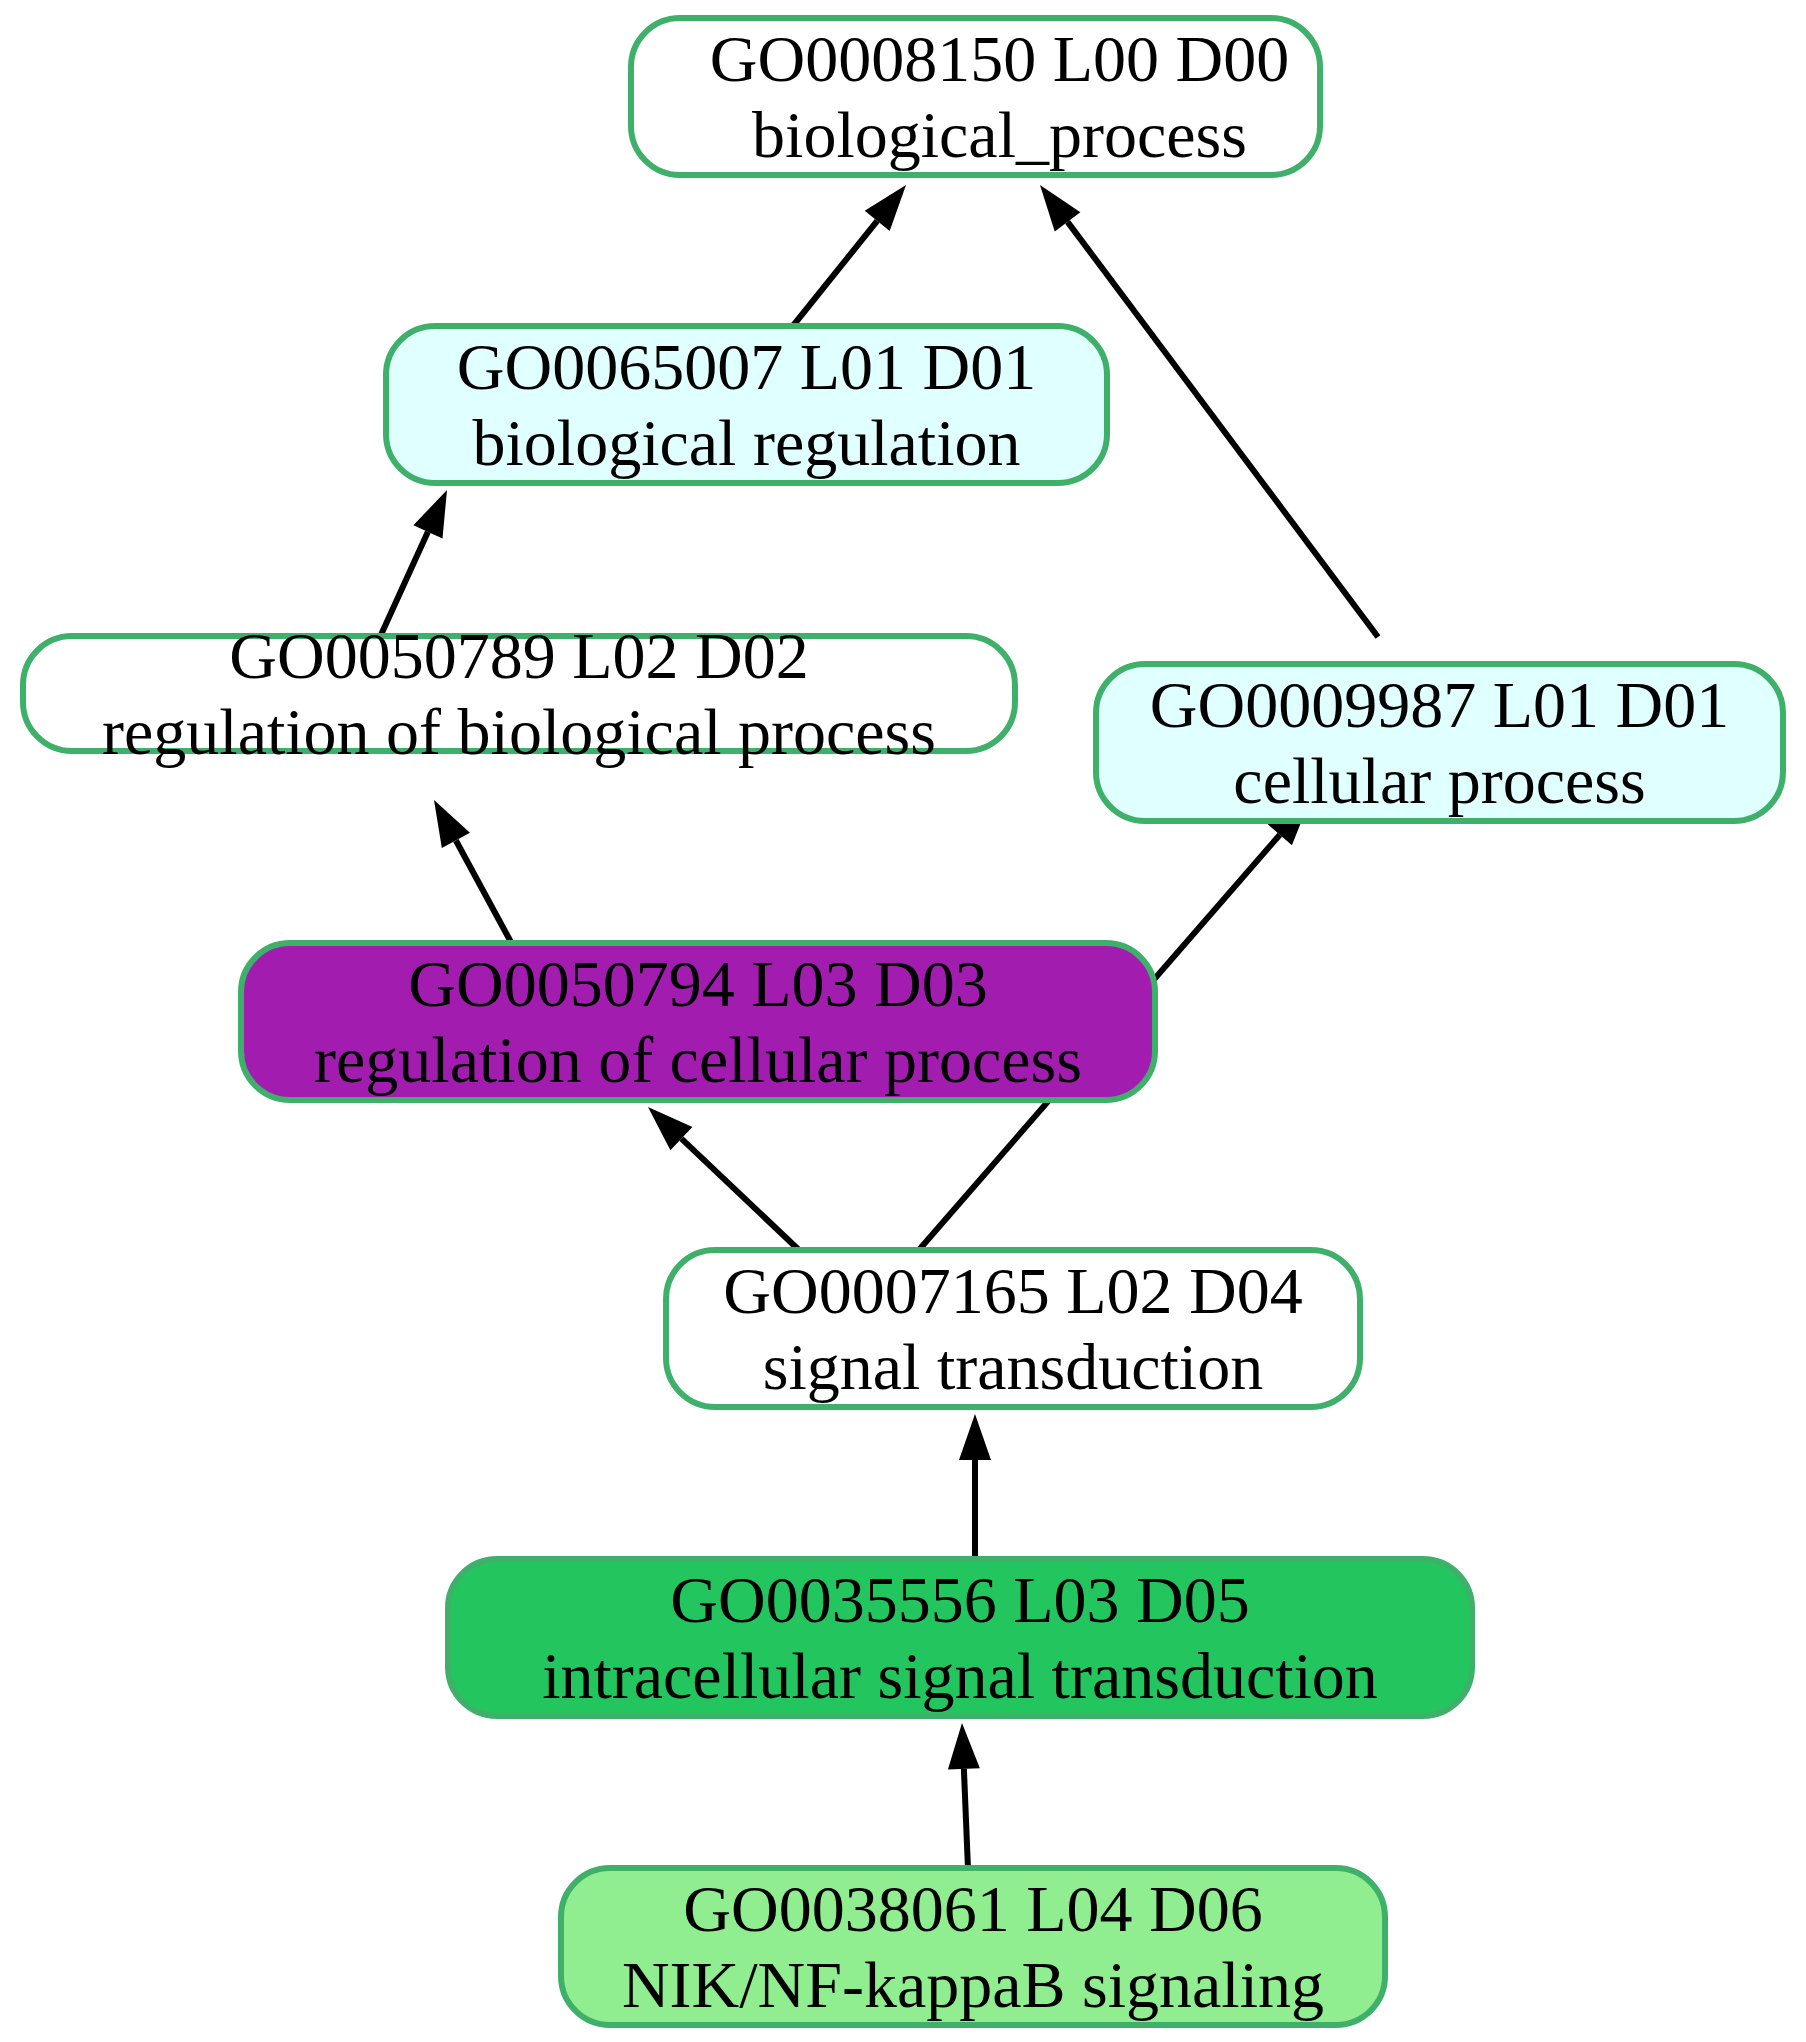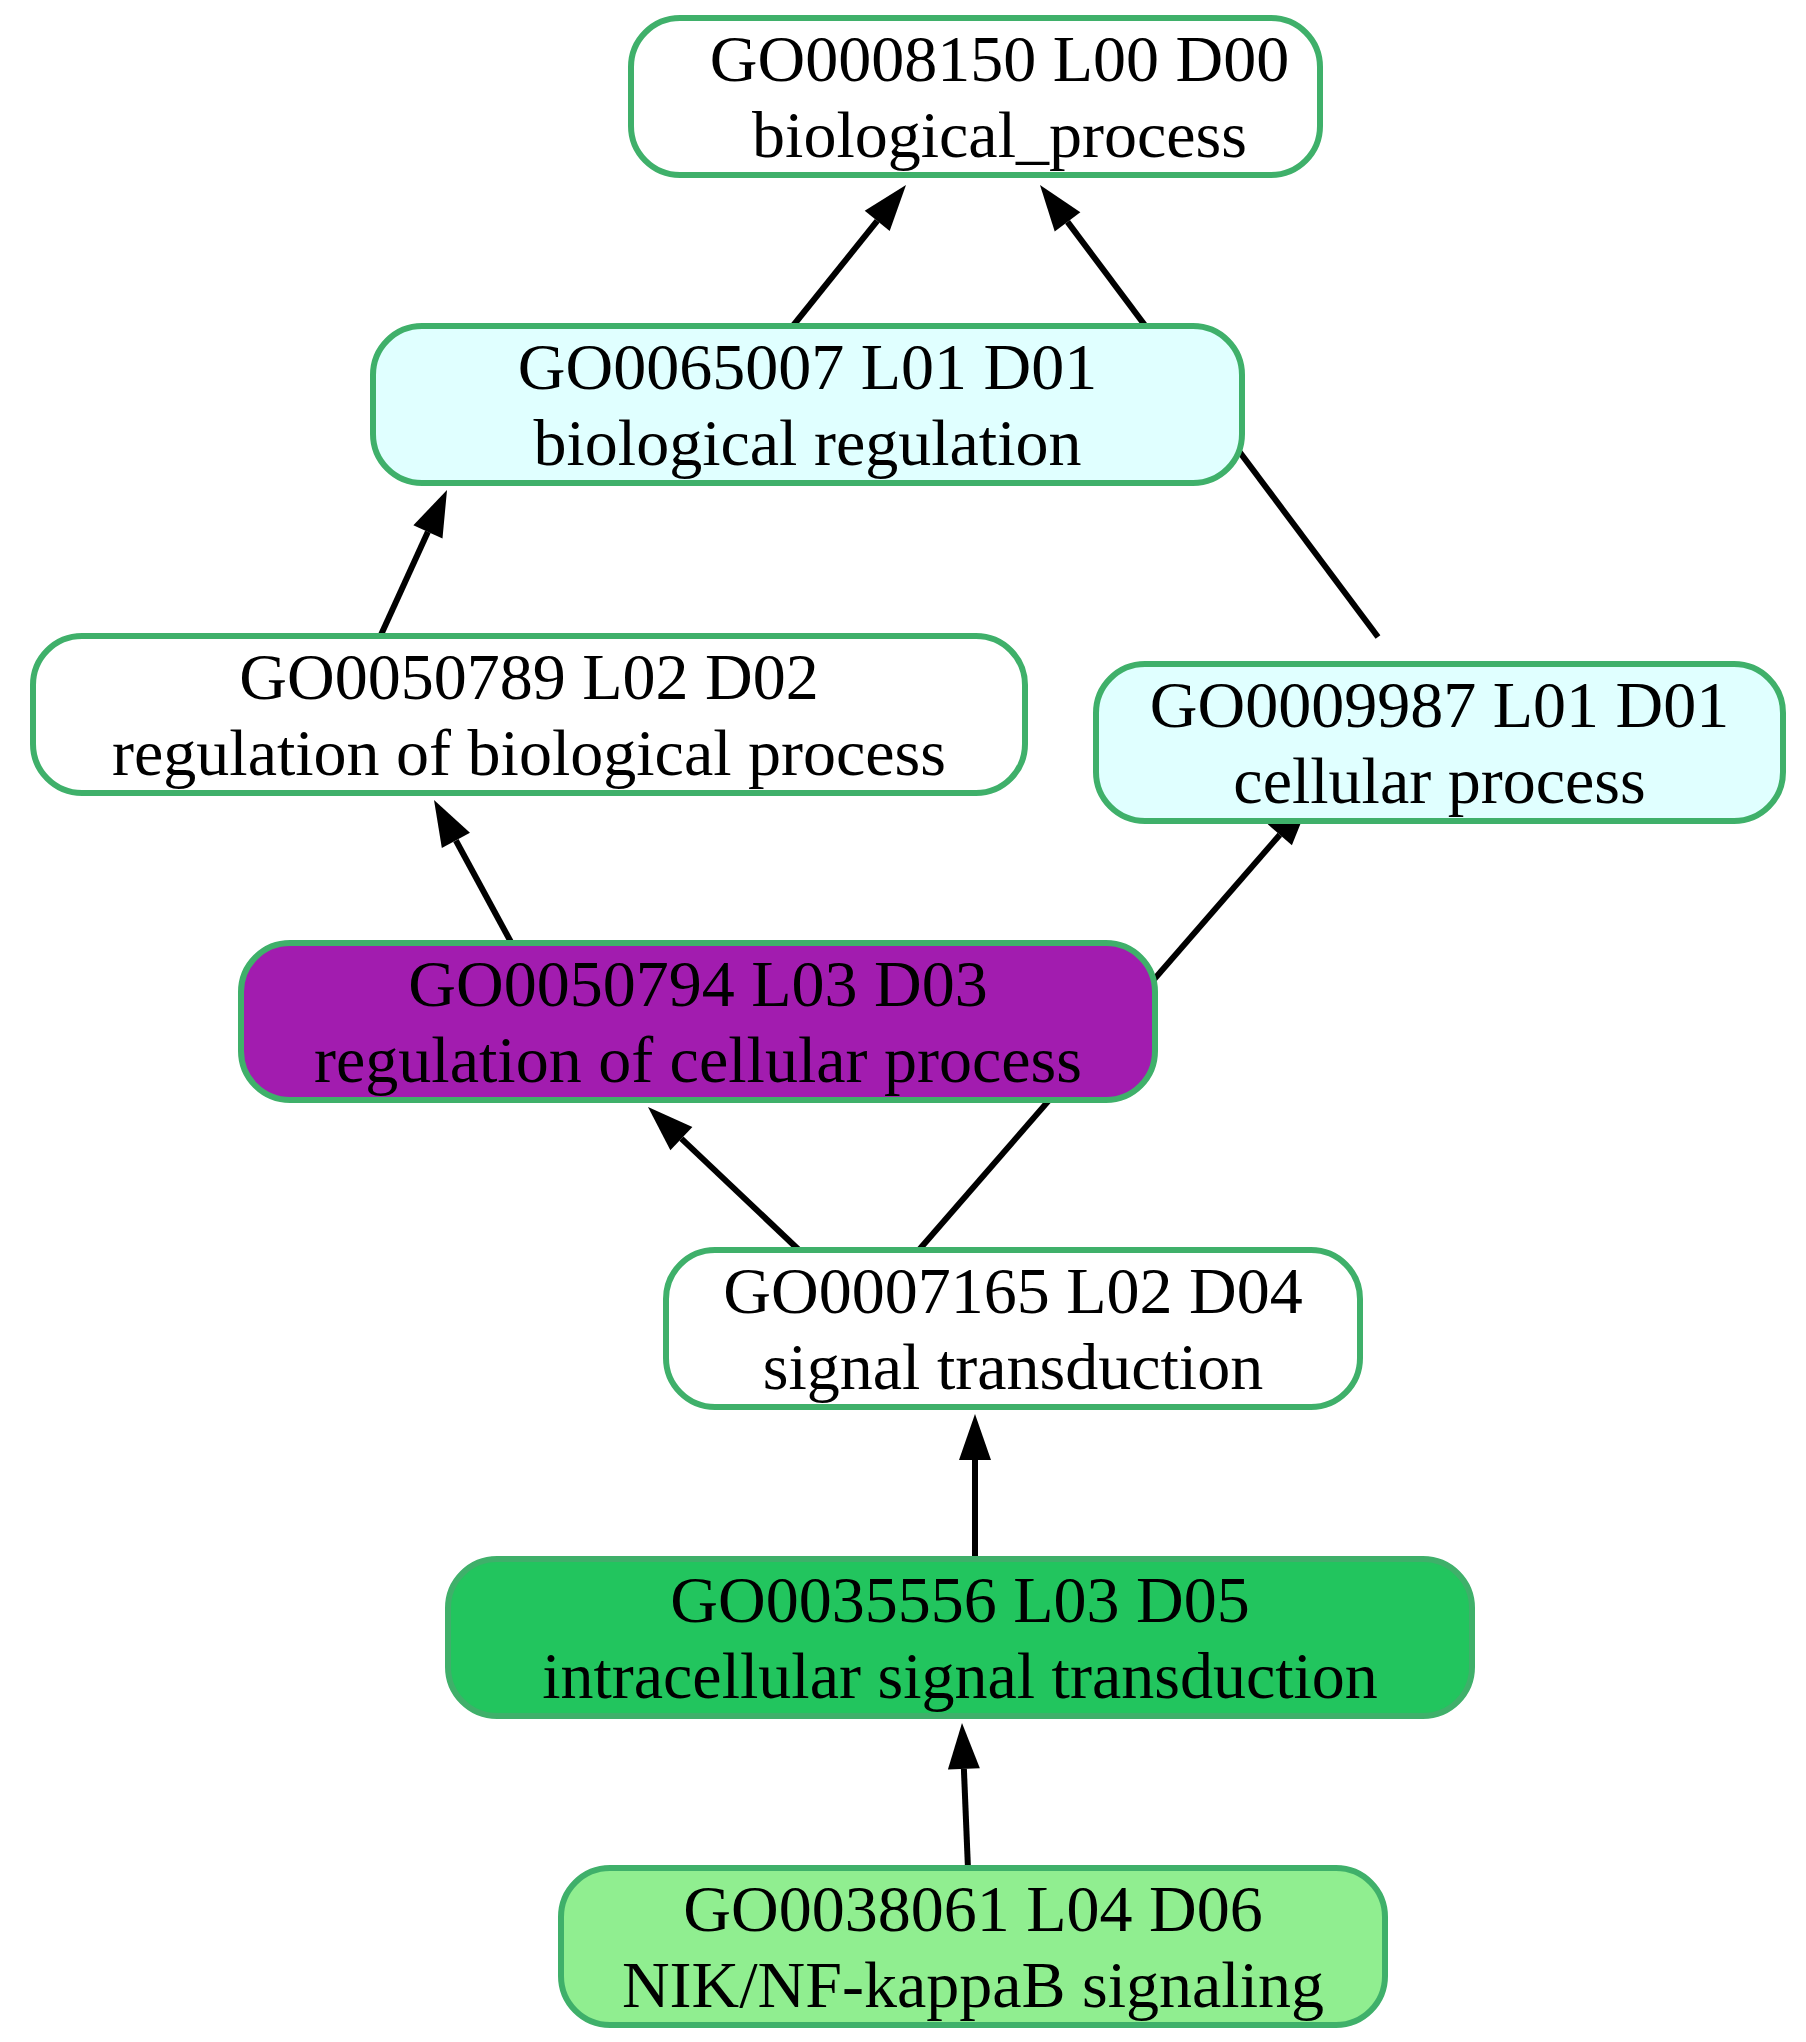--- a/index.html
+++ b/index.html
@@ -55,26 +55,26 @@
       <polygon points="975,1414 991,1460 959,1460" fill="#000000"></polygon>
       <line x1="968" y1="1869" x2="963.8888166467965" y2="1768.9612050720473" stroke="#000000" stroke-width="6"></line>
       <polygon points="962,1723 979.8753227588129,1768.3042253688138 947.9023105347801,1769.6181847752807" fill="#000000"></polygon>
     </svg>
 
   <div class="go-node" style="left: 628px; top: 15px; width: 695px; height: 163px; background: rgb(255, 255, 255); padding-left: 48px;">
     <span class="l1">GO0008150 L00 D00</span>
     <span class="l2">biological_process</span>
   </div>
 
-  <div class="go-node" style="left: 370px; top: 323px; width: 875px; height: 163px; background: rgb(224, 255, 255);">
+  <div class="go-node" style="left: 383px; top: 323px; width: 727px; height: 163px; background: rgb(224, 255, 255);">
     <span class="l1">GO0065007 L01 D01</span>
     <span class="l2">biological regulation</span>
   </div>
 
-  <div class="go-node" style="left: 20px; top: 633px; width: 998px; height: 163px; background: rgb(255, 255, 255); margin-left: 10px;">
+  <div class="go-node" style="left: 20px; top: 633px; width: 998px; height: 121px; background: rgb(255, 255, 255);">
     <span class="l1">GO0050789 L02 D02</span>
     <span class="l2">regulation of biological process</span>
   </div>
 
   <div class="go-node" style="left: 1093px; top: 633px; width: 693px; height: 163px; background: rgb(224, 255, 255); margin-top: 28px;">
     <span class="l1">GO0009987 L01 D01</span>
     <span class="l2">cellular process</span>
   </div>
 
   <div class="go-node" style="left: 238px; top: 940px; width: 920px; height: 163px; background: #a21caf;">

